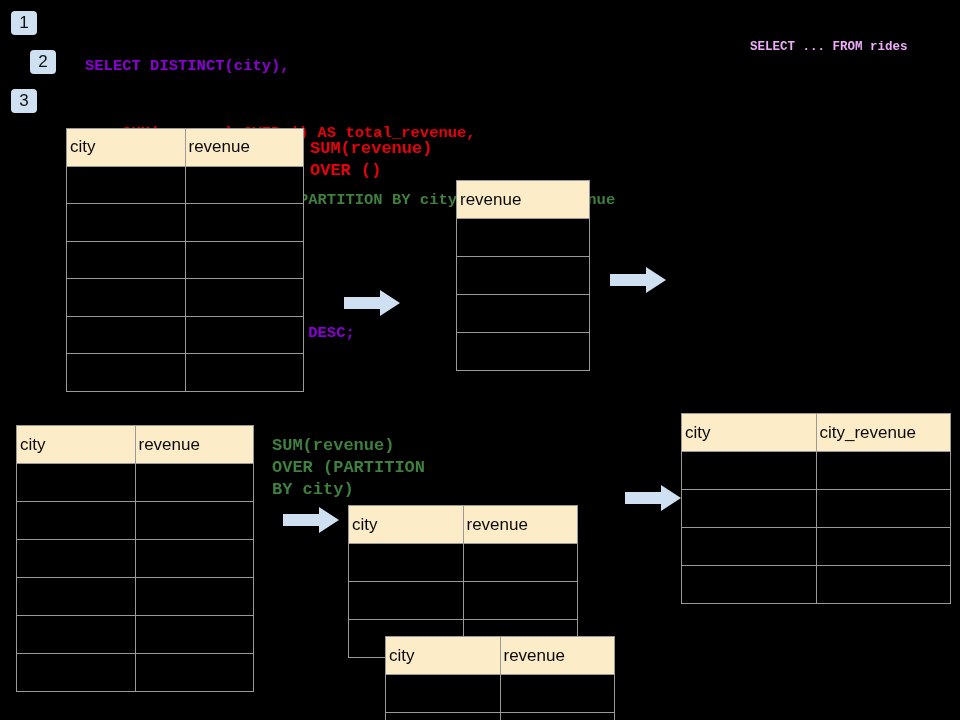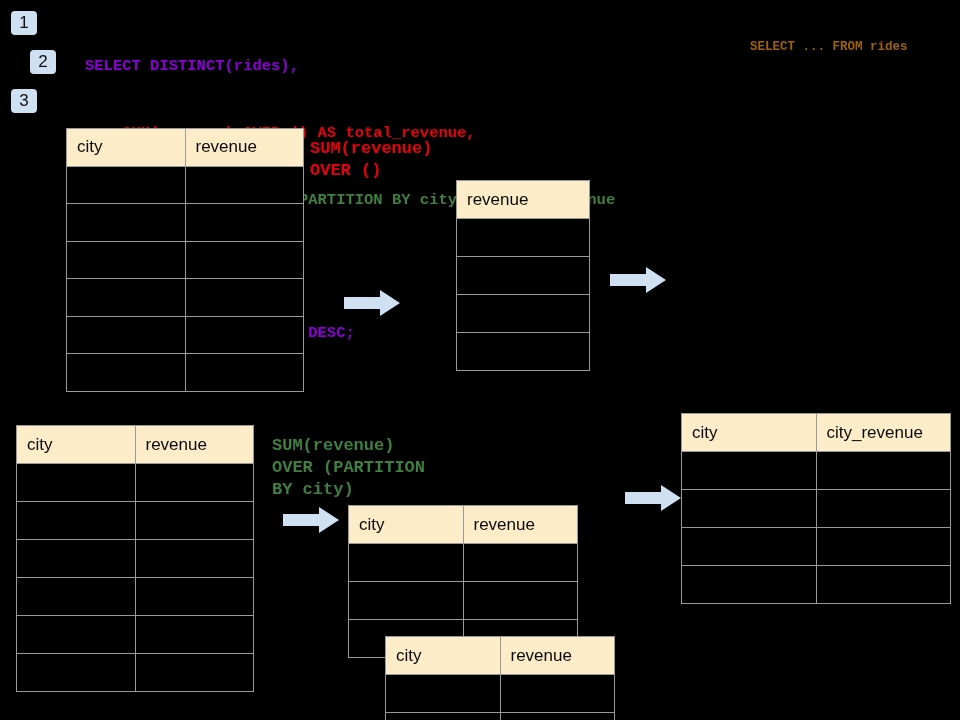--- a/index.html
+++ b/index.html
@@ -51,21 +51,21 @@
 
   
   .side-note {
     position: absolute;
     left: 750px;
     top: 38px;
     font-family: "Liberation Mono", "DejaVu Sans Mono", monospace;
     font-size: 12.5px;
     line-height: 19px;
     font-weight: bold;
-    color: #a16207;
+    color: #f0abfc;
     white-space: pre;
     width: 160px;
   }
 
   
   .annotation {
     position: absolute;
     font-family: "Liberation Mono", "DejaVu Sans Mono", monospace;
     font-size: 17px;
     line-height: 22px;
@@ -90,21 +90,21 @@
     height: 37px;
   }
   .tbl th {
     border: 1px solid #9a9a9a;
     background: #fdecc8;
     color: #0a0a0a;
     font-family: "Liberation Sans", sans-serif;
     font-size: 17px;
     font-weight: normal;
     text-align: left;
-    padding: 0 0 0 10px;
+    padding: 0 0 0 3px;
     height: 37px;
   }
 
   #tbl-rides       { left: 66px;  top: 128px; width: 238px; }
   #tbl-rides th, #tbl-rides td { height: 36.5px; }
   #tbl-total-rev   { left: 456px; top: 180px; width: 134px; }
   #tbl-rides-2     { left: 16px;  top: 425px; width: 238px; }
   #tbl-part-back   { left: 348px; top: 505px; width: 230px; }
   #tbl-part-front  { left: 385px; top: 636px; width: 230px; }
   #tbl-result      { left: 681px; top: 413px; width: 270px; }
@@ -124,21 +124,21 @@
   #arrow-4 { left: 625px; top: 483px; }
 </style>
 </head>
 <body>
 
 <div class="step-badge" id="badge-1">1</div>
 <div class="step-badge" id="badge-2">2</div>
 <div class="step-badge" id="badge-3">3</div>
 
 <div class="sql-block">
-  <div class="sql-line c-purple">SELECT DISTINCT(rides),</div>
+  <div class="sql-line c-purple">SELECT DISTINCT(city),</div>
   <div class="sql-line c-red">    SUM(revenue) OVER () AS total_revenue,</div>
   <div class="sql-line c-green">    SUM(revenue) OVER (PARTITION BY city) as city_revenue</div>
   <div class="sql-line c-purple">  FROM rides</div>
   <div class="sql-line c-purple">  ORDER by city_revenue DESC;</div>
 </div>
 
 <div class="side-note">SELECT ... FROM rides</div>
 
 <div class="annotation" id="anno-over-empty">SUM(revenue)
 OVER ()</div>

